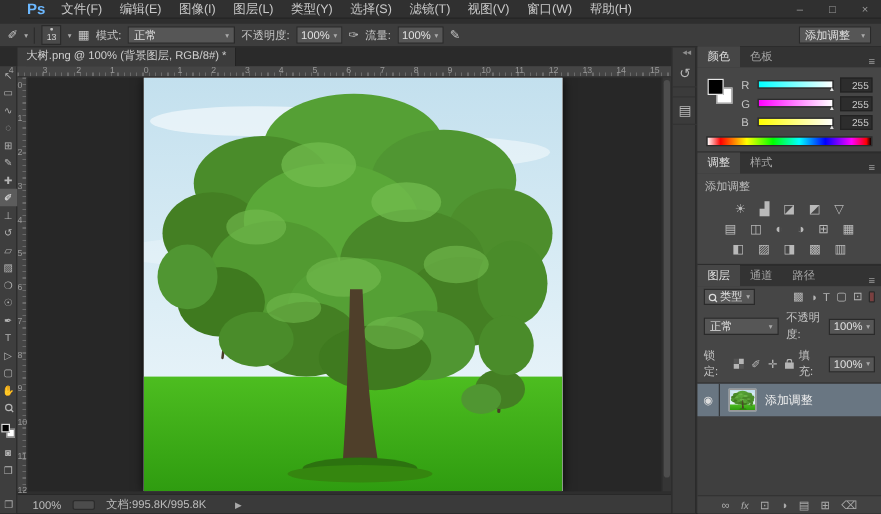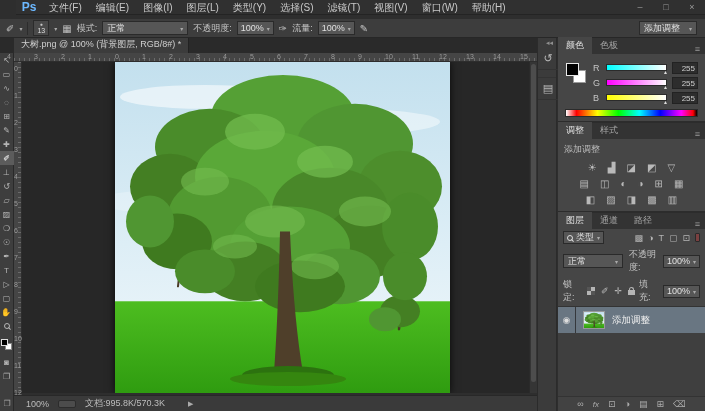--- a/index.html
+++ b/index.html
@@ -359,21 +359,21 @@
     </svg>
   </div>
   <div class="vscroll">
       <div class="thumb"></div>
     </div>
 
   <div class="corner-bl">❐</div>
   <div class="statusbar">
     <span>100%</span>
     <span class="status-thumb"></span>
-    <span>文档:995.8K/570.3K</span>
+    <span>文档:995.8K/995.8K</span>
     <span class="status-arrow">▶</span>
   </div>
 
   <div class="dockstrip">
     <div class="expander">◂◂</div>
     <div>
         <div class="dock-btn">↺</div>
         <div class="dock-gap"></div>
         <div class="dock-btn">▤</div>
       </div>

